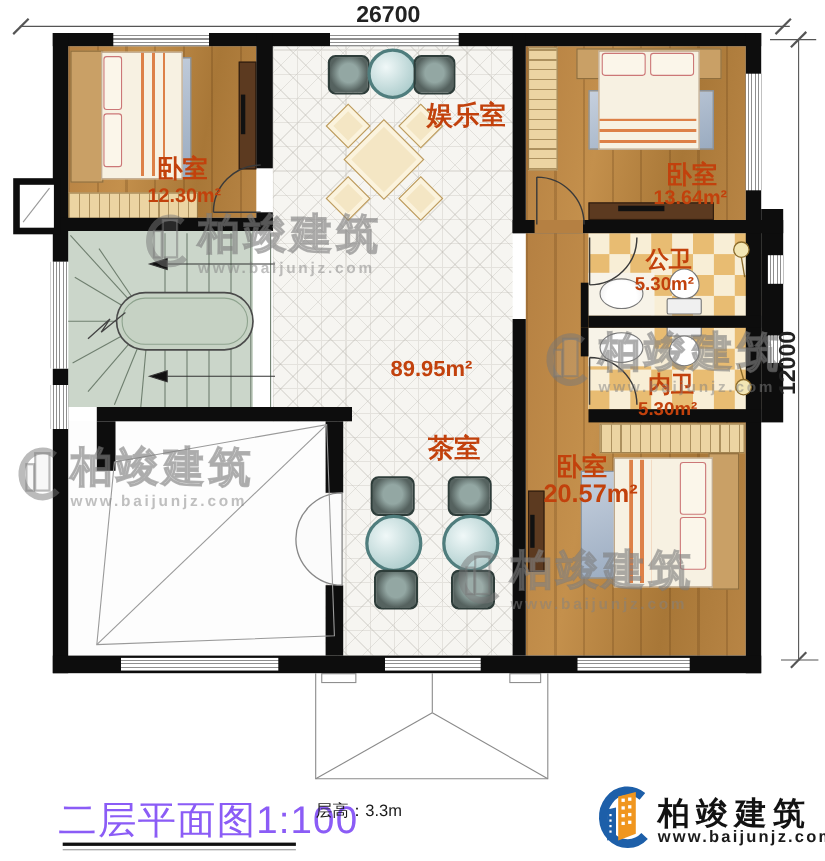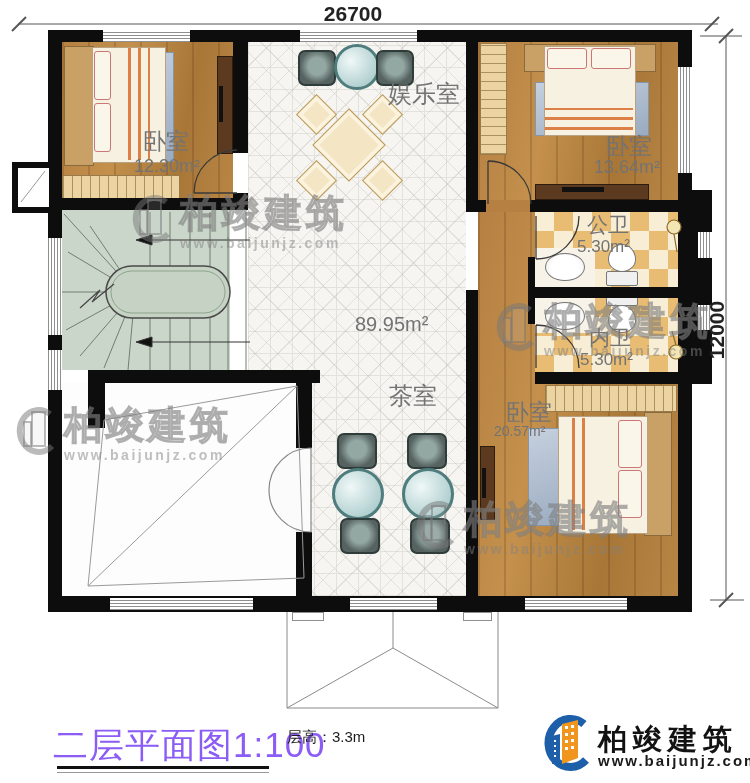--- a/index.html
+++ b/index.html
@@ -38,21 +38,21 @@
   .wardrobe.v{background-image:repeating-linear-gradient(0deg,rgba(120,90,40,.55) 0 1px,transparent 1px 9px);}
   .cabinet{background:#5c3a20;border:1px solid #2e1c0e;z-index:2;}
   .tv{background:#111;z-index:2;}
   .chair-dark{background:radial-gradient(circle at 50% 45%, #93a7a3 0 35%, #55625f 70%);border:2px solid #2e3d3a;border-radius:7px;z-index:2;}
   .gtable{border-radius:50%;background:radial-gradient(circle at 35% 35%,#f0f8f8,#bdd7d7 60%,#9cc2c2);border:3px solid #4f7d7d;z-index:2;}
   .diamond{background:#f4e6c4;border:1px solid #bb9a5e;transform:rotate(45deg);box-shadow:inset 0 0 0 4px #fbf3dd;z-index:2;}
   .sink{background:radial-gradient(circle at 50% 60%,#fff 0 55%,#e9e9e9);border:1px solid #777;border-radius:50%;z-index:2;}
   .toilet-tank{background:#f0f0f0;border:1px solid #777;border-radius:2px;z-index:2;}
   .toilet-bowl{background:#fff;border:1px solid #777;border-radius:50%/55% 55% 45% 45%;z-index:2;}
   
-  .lbl{font-weight:400;color:#737373;white-space:nowrap;z-index:6;line-height:1.05;}
+  .lbl{font-weight:700;color:#c2410c;white-space:nowrap;z-index:6;line-height:1.05;margin-top:12px;}
   .dim{font-weight:700;color:#222;z-index:6;white-space:nowrap;}
   svg.overlay{position:absolute;left:0;top:0;z-index:5;pointer-events:none;}
   
   .wm{display:flex;align-items:flex-start;gap:6px;z-index:7;pointer-events:none;color:rgba(125,125,125,.55);}
   .wm-text{font-size:38px;font-weight:700;letter-spacing:4px;line-height:1;
            color:rgba(175,175,175,.22);-webkit-text-stroke:1.2px rgba(120,120,120,.55);}
   .wm-url{font-size:14px;font-weight:700;letter-spacing:2.5px;color:rgba(130,130,130,.50);margin-top:3px;}
   
   .title-main{font-size:35px;color:#8b5cf6;letter-spacing:1px;z-index:8;font-weight:400;}
   .tb-small{font-size:15px;color:#1b1b1b;z-index:8;}
@@ -245,21 +245,21 @@
   <div class="abs lbl" style="left:134px;top:157px;font-size:18px;">12.30m²</div>
   <div class="abs lbl" style="left:606px;top:134px;font-size:23px;">卧室</div>
   <div class="abs lbl" style="left:594px;top:158px;font-size:18px;">13.64m²</div>
   <div class="abs lbl" style="left:587px;top:214px;font-size:21px;">公卫</div>
   <div class="abs lbl" style="left:577px;top:238px;font-size:17px;">5.30m²</div>
   <div class="abs lbl" style="left:589px;top:327px;font-size:21px;">内卫</div>
   <div class="abs lbl" style="left:580px;top:351px;font-size:17px;">5.30m²</div>
   <div class="abs lbl" style="left:355px;top:314px;font-size:20px;">89.95m²</div>
   <div class="abs lbl" style="left:389px;top:383px;font-size:24px;">茶室</div>
   <div class="abs lbl" style="left:506px;top:400px;font-size:23px;">卧室</div>
-  <div class="abs lbl" style="left:494px;top:424px;font-size:14px;">20.57m²</div>
+  <div class="abs lbl" style="left:494px;top:424px;font-size:23px;">20.57m²</div>
 
   <div class="abs wm" style="left:128px;top:194px;">
     <svg width="46" height="52" viewBox="0 0 46 52">
         <path d="M38 8 A19 21 0 1 0 40 40" fill="none" stroke="rgba(120,120,120,.5)" stroke-width="6"></path>
         <rect x="20" y="6" width="13" height="34" fill="rgba(200,200,200,.15)" stroke="rgba(120,120,120,.5)" stroke-width="2"></rect>
         <rect x="12" y="16" width="7" height="24" fill="rgba(200,200,200,.15)" stroke="rgba(120,120,120,.5)" stroke-width="2"></rect>
       </svg>
     <div>
         <div class="wm-text">柏竣建筑</div>
          <div class="wm-url">www.baijunjz.com</div>

